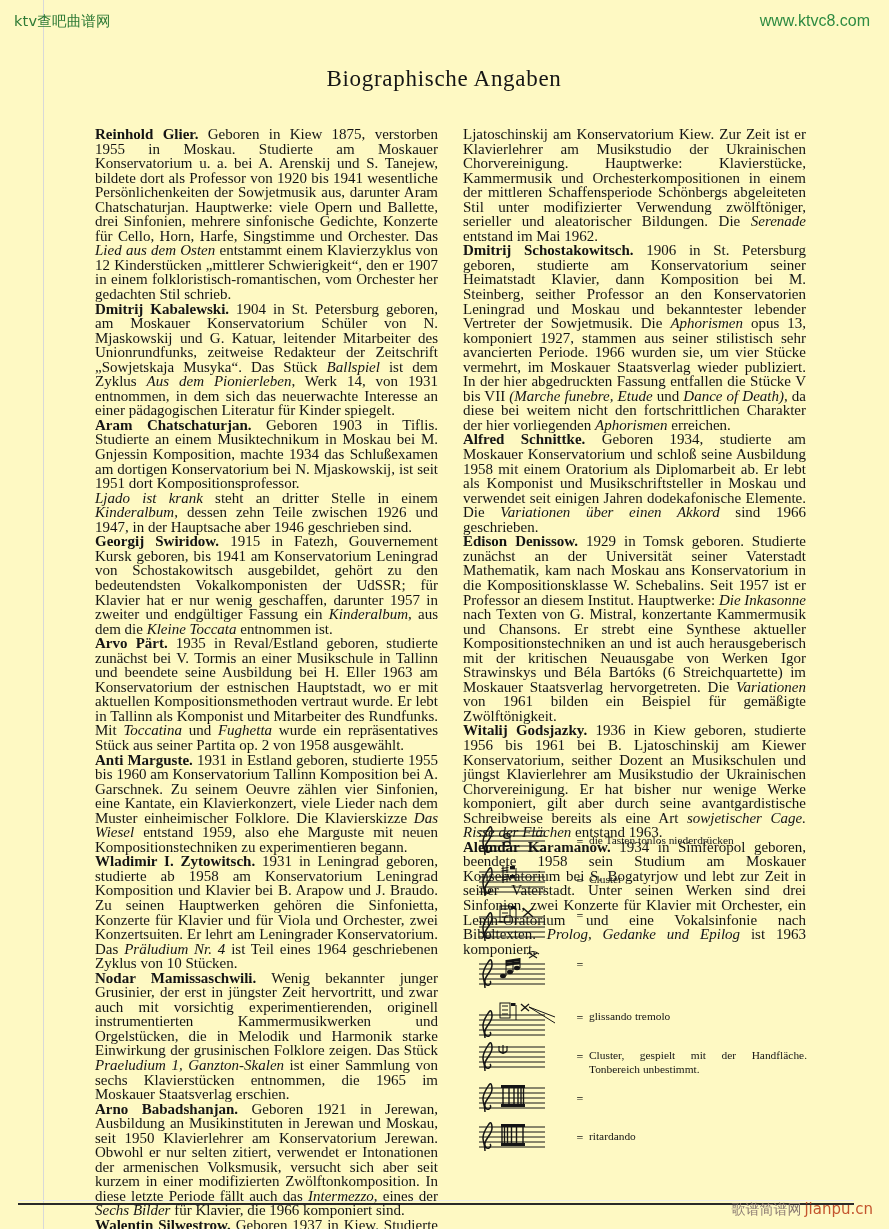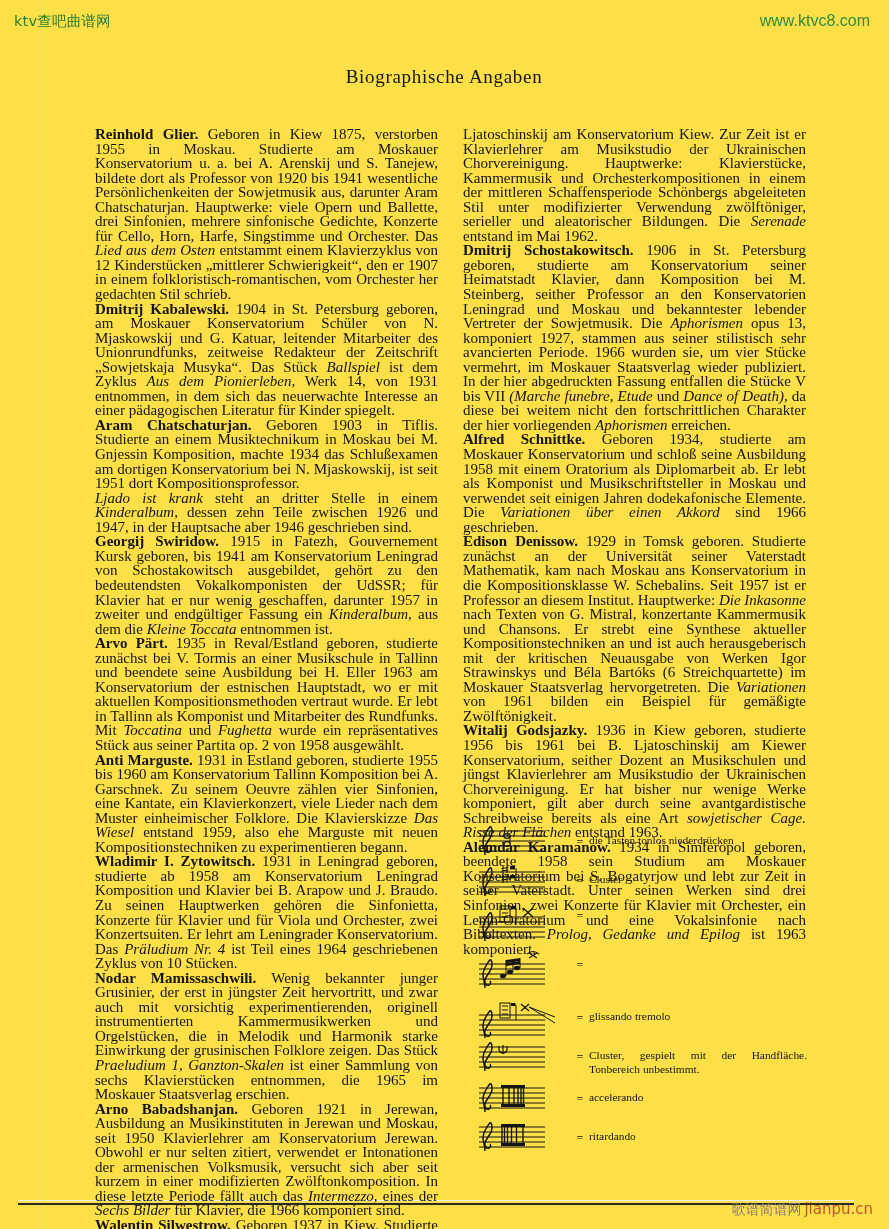--- a/index.html
+++ b/index.html
@@ -8,21 +8,21 @@
     padding: 0;
     background: #ffffff;
   }
   body {
     font-family: "Liberation Serif", "DejaVu Serif", serif;
   }
   #page {
     position: relative;
     width: 889px;
     height: 1229px;
-    background: #fde047;
+    background: #fef9c3;
     overflow: hidden;
   }
 
   
   .wm-topleft {
     position: absolute;
     left: 14px;
     top: 12px;
     font-family: "DejaVu Sans", sans-serif;
     font-size: 14.5px;
@@ -95,21 +95,21 @@
     width: 800px;
     height: 1229px;
   }
   .doc-title {
     position: absolute;
     left: 0;
     top: 66px;
     width: 800px;
     text-align: center;
     font-family: "Liberation Serif", "DejaVu Serif", serif;
-    font-size: 19px;
+    font-size: 23px;
     letter-spacing: 0.7px;
     color: #151515;
     font-weight: 400;
   }
 
   .columns {
     position: absolute;
     left: 51px;
     top: 127px;
     width: 712px;
@@ -424,21 +424,20 @@
               <line x1="51" y1="4" x2="51" y2="22"></line>
               <line x1="55" y1="4" x2="55" y2="22"></line>
               <line x1="58" y1="4" x2="58" y2="22"></line>
               <line x1="60.5" y1="4" x2="60.5" y2="22"></line>
             </g>
             <path d="M38 3 L62 3 L62 6 L38 6 Z" fill="#151515"></path>
             <path d="M38 22 L62 22 L62 25 L38 25 Z" fill="#151515"></path>
           </svg>
         </div>
         <div class="legend-eq">=</div>
-        <div class="legend-txt">accelerando</div>
       </div>
 
       <div class="legend-row">
         <div class="legend-fig">
           <svg width="108" height="34" viewBox="0 0 108 34">
             <g stroke="#151515" stroke-width="1">
               <line x1="16" y1="6" x2="82" y2="6"></line>
               <line x1="16" y1="11" x2="82" y2="11"></line>
               <line x1="16" y1="16" x2="82" y2="16"></line>
               <line x1="16" y1="21" x2="82" y2="21"></line>

